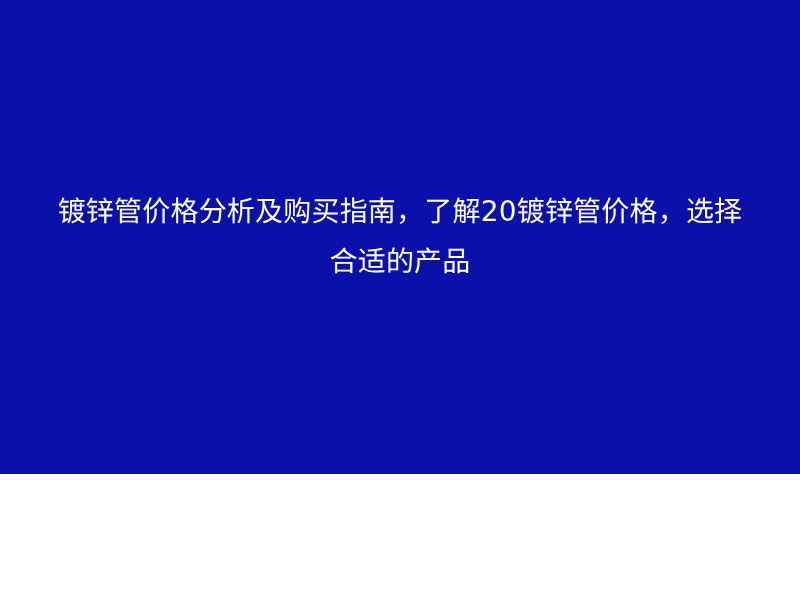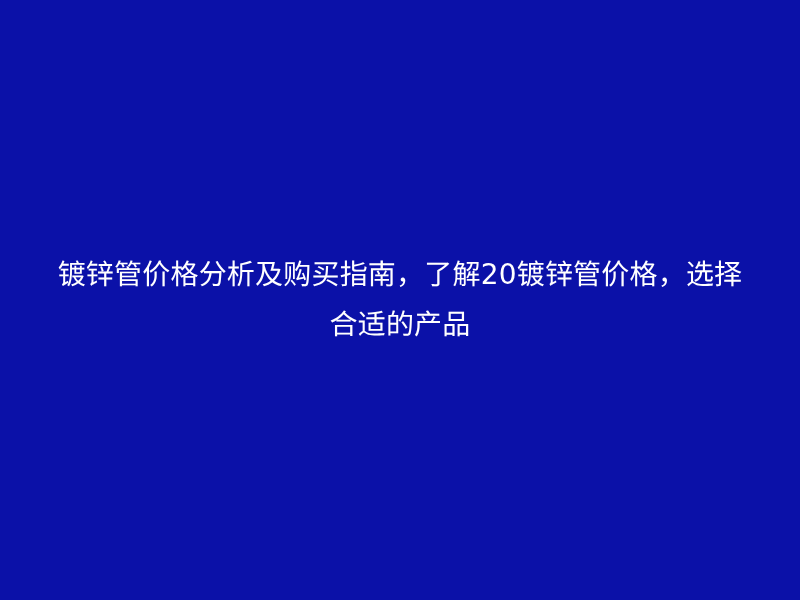--- a/index.html
+++ b/index.html
@@ -13,21 +13,21 @@
     height: 600px;
     overflow: hidden;
     font-family: "DejaVu Sans", "Liberation Sans", sans-serif;
   }
 
   
   .slide-canvas {
     position: relative;
     box-sizing: border-box;
     width: 800px;
-    height: 600px;
+    height: 474px;
     background-color: #0b11a8;
     display: flex;
     align-items: center;
     justify-content: center;
   }
 
   
   .headline-block {
     width: 700px;
     margin: 0;

